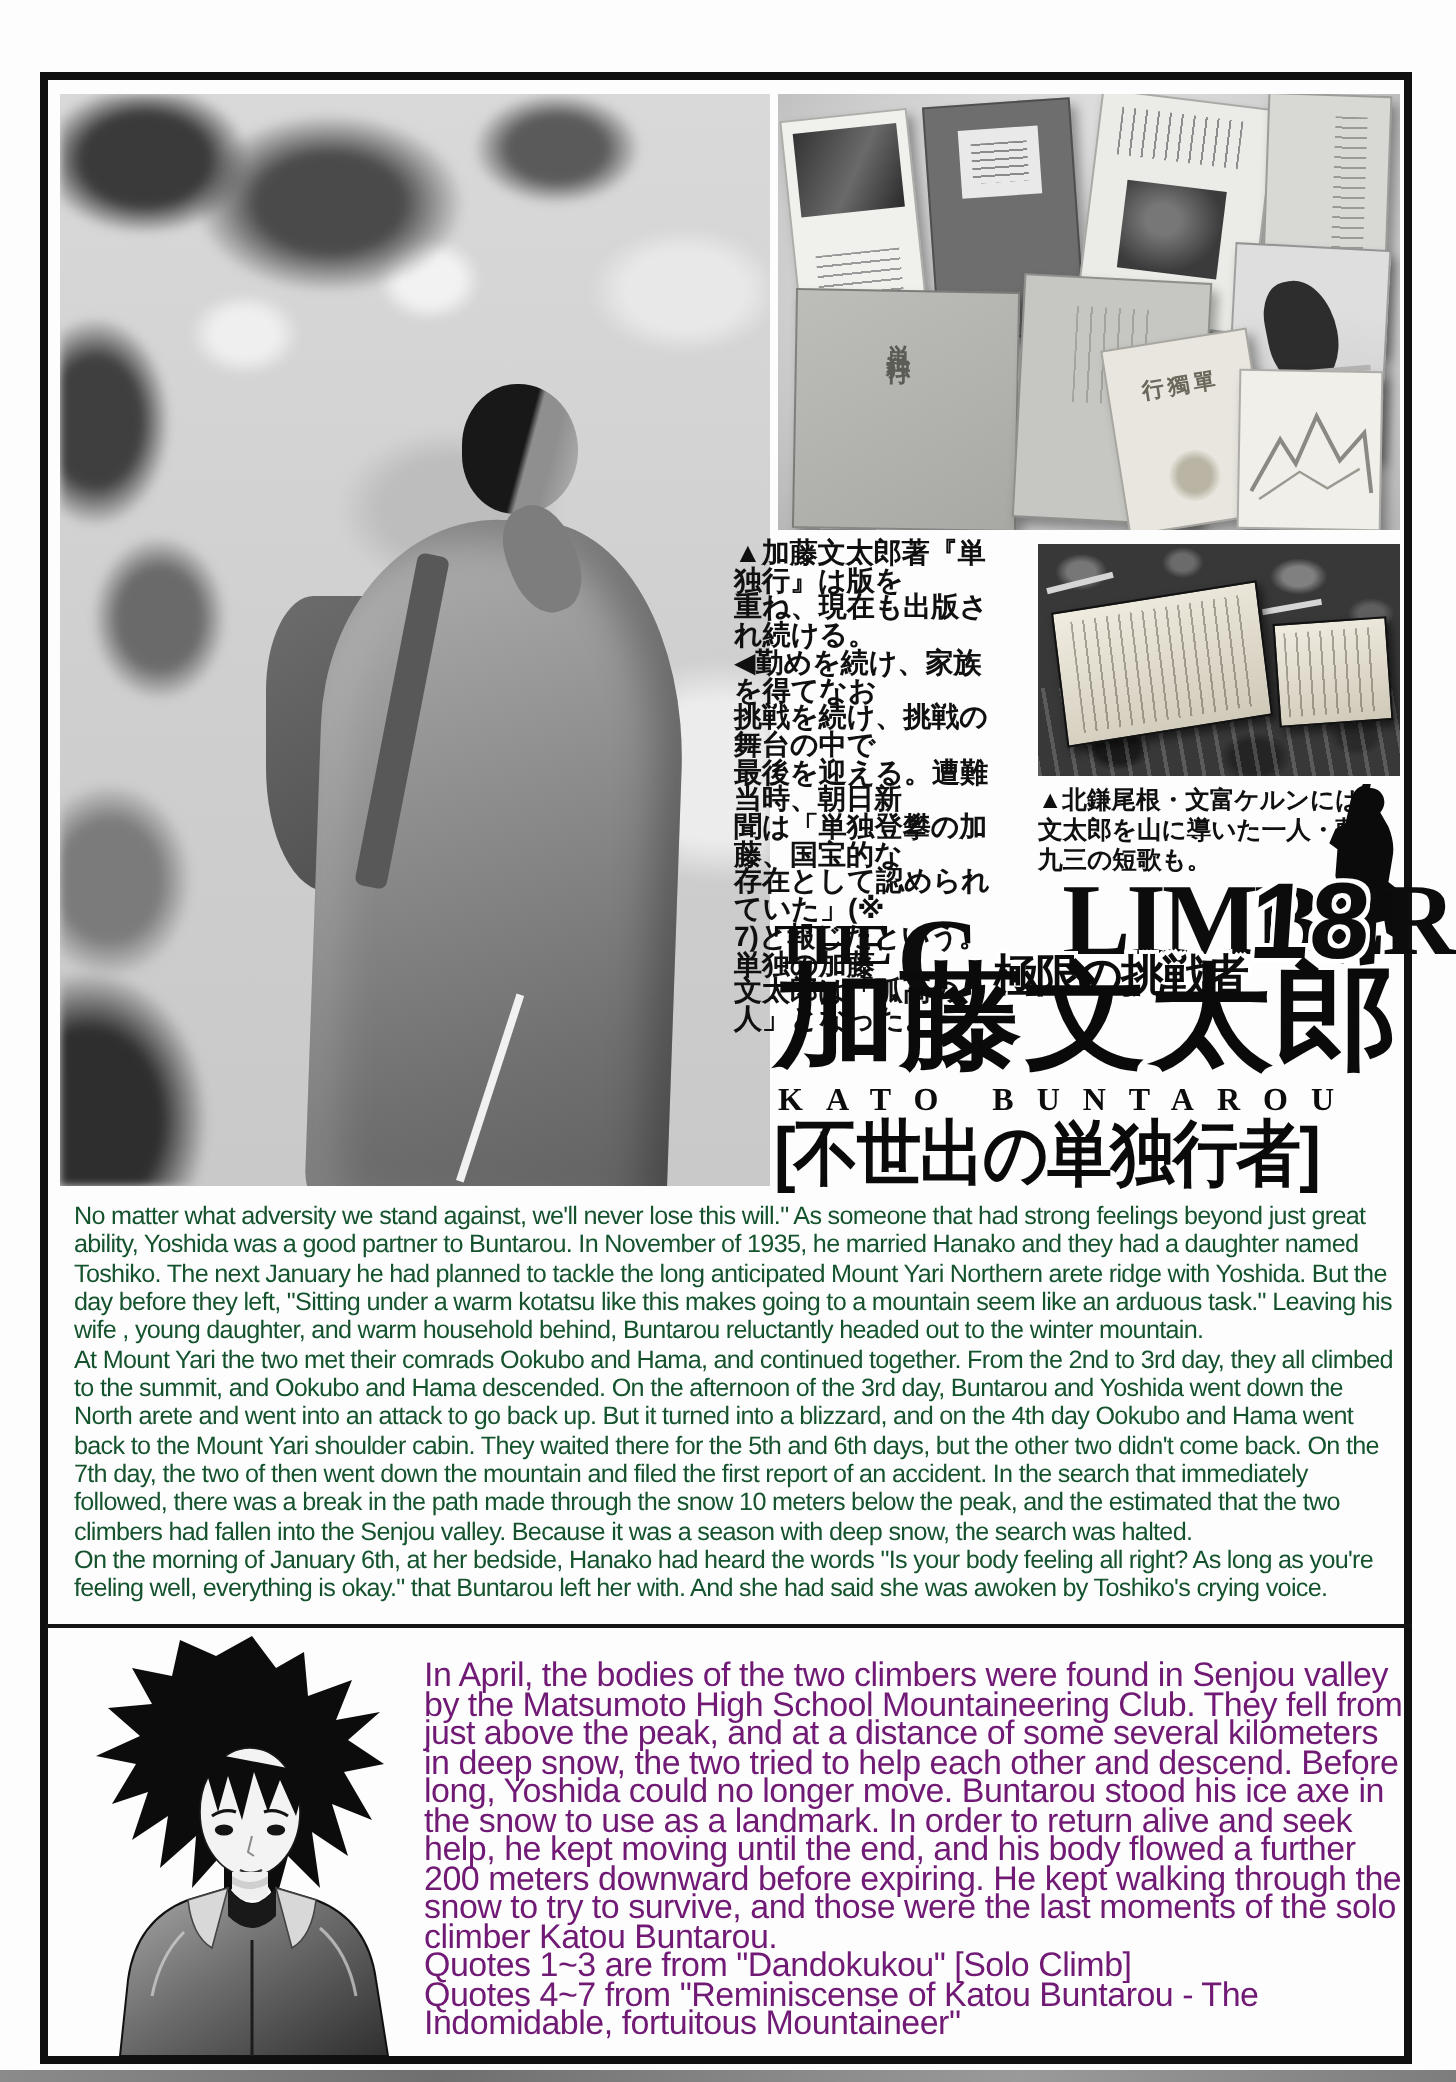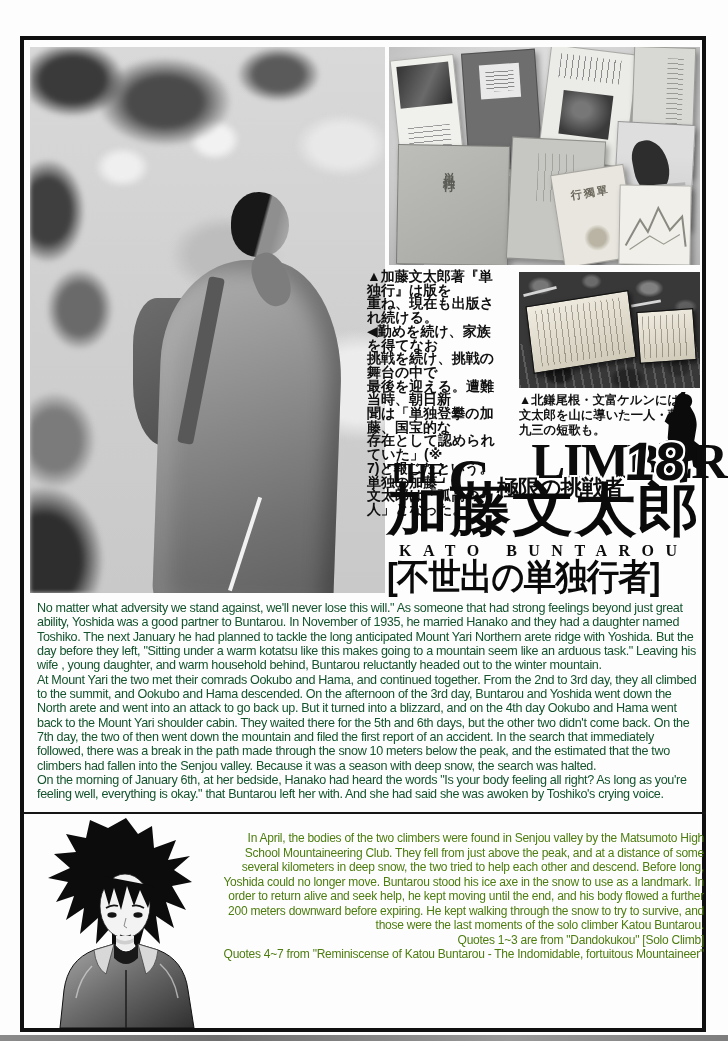--- a/index.html
+++ b/index.html
@@ -119,31 +119,31 @@
   .logo-limber{font-size:51px;font-weight:900;letter-spacing:-2px;margin-left:46px;}
   .outline-w{text-shadow:-2px -2px 0 #fff,2px -2px 0 #fff,-2px 2px 0 #fff,2px 2px 0 #fff,
     0 -2px 0 #fff,0 2px 0 #fff,-2px 0 0 #fff,2px 0 0 #fff;}
   .logo-sub{position:absolute;top:43px;left:110px;font-size:22px;font-weight:900;
     letter-spacing:-1px;color:#0c0c0c;white-space:nowrap;}
   .logo-18{position:absolute;top:4px;left:238px;font-size:54px;font-weight:900;
     color:#0c0c0c;transform:skewX(-4deg);line-height:54px;}
   .climber-sil{position:absolute;right:-6px;top:-38px;width:64px;height:102px;}
   .name-ja{position:absolute;top:49px;left:0;font-size:57px;font-weight:900;line-height:60px;
     letter-spacing:1px;white-space:nowrap;transform:scaleX(1.08);transform-origin:left;color:#0a0a0a;}
-  .name-romaji{position:absolute;top:112px;left:12px;white-space:nowrap;color:#0c0c0c;
+  .name-romaji{position:absolute;top:112px;left:2px;white-space:nowrap;color:#0c0c0c;
     font-family:"Liberation Serif","DejaVu Serif",serif;font-size:16px;font-weight:700;letter-spacing:11.5px;}
   .subtitle-ja{position:absolute;top:128px;left:0;font-size:36px;font-weight:900;line-height:38px;
     white-space:nowrap;letter-spacing:-1px;transform:scaleX(0.9);transform-origin:left;color:#0a0a0a;}
 
   
   .main-text{left:37px;top:601px;width:662px;font-size:12.6px;line-height:14.35px;
     letter-spacing:-0.35px;white-space:pre-line;color:#14532d;}
   .divider{left:23px;top:812px;width:683px;height:2px;background:#151515;}
-  .bottom-text{left:212px;top:831px;width:492px;font-size:12px;line-height:14.5px;
-    letter-spacing:-0.25px;white-space:pre-line;color:#4d7c0f;text-align:right;}
+  .bottom-text{left:212px;top:831px;width:492px;font-size:17px;line-height:14.5px;
+    letter-spacing:-0.25px;white-space:pre-line;color:#701a75;}
   .char-illo{left:46px;top:818px;width:162px;height:210px;}
   .bottom-strip{left:0;top:1035px;width:728px;height:6px;
     background:linear-gradient(90deg,#8b8b8b,#6f6f6f 30%,#9a9a9a 70%,#7d7d7d);}
 </style>
 </head>
 <body>
 
 <div class="page">
   <div class="abs frame"></div>
 

